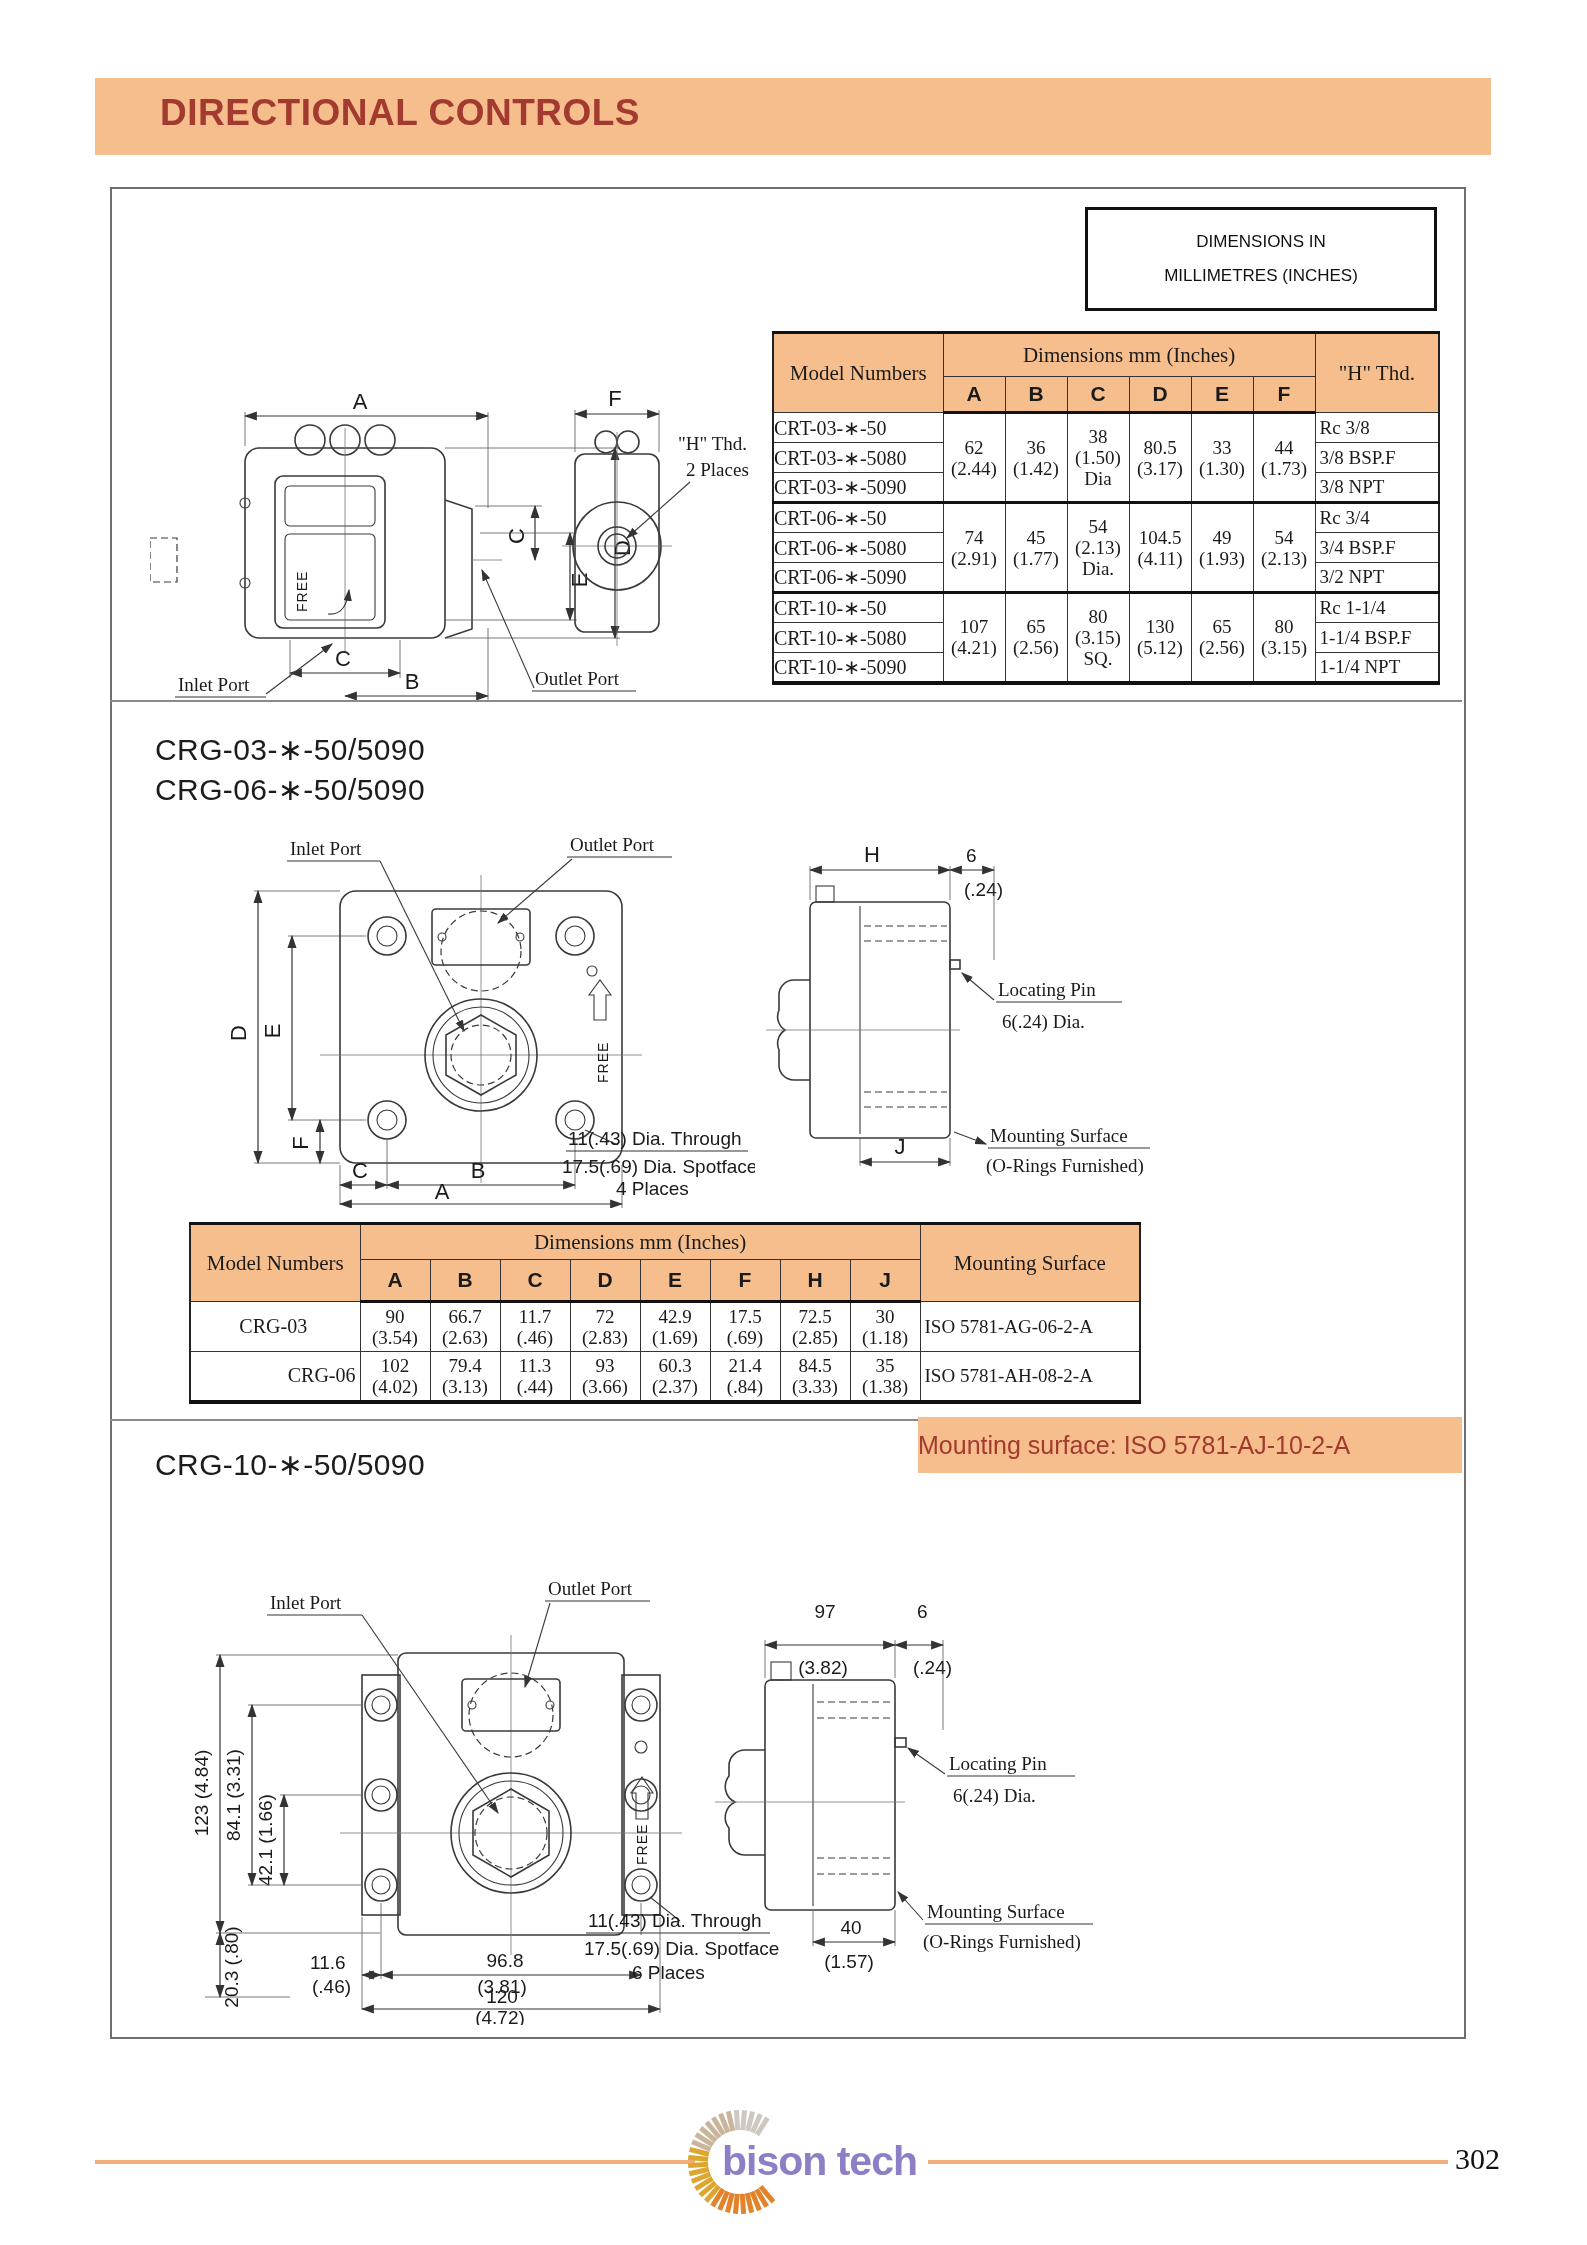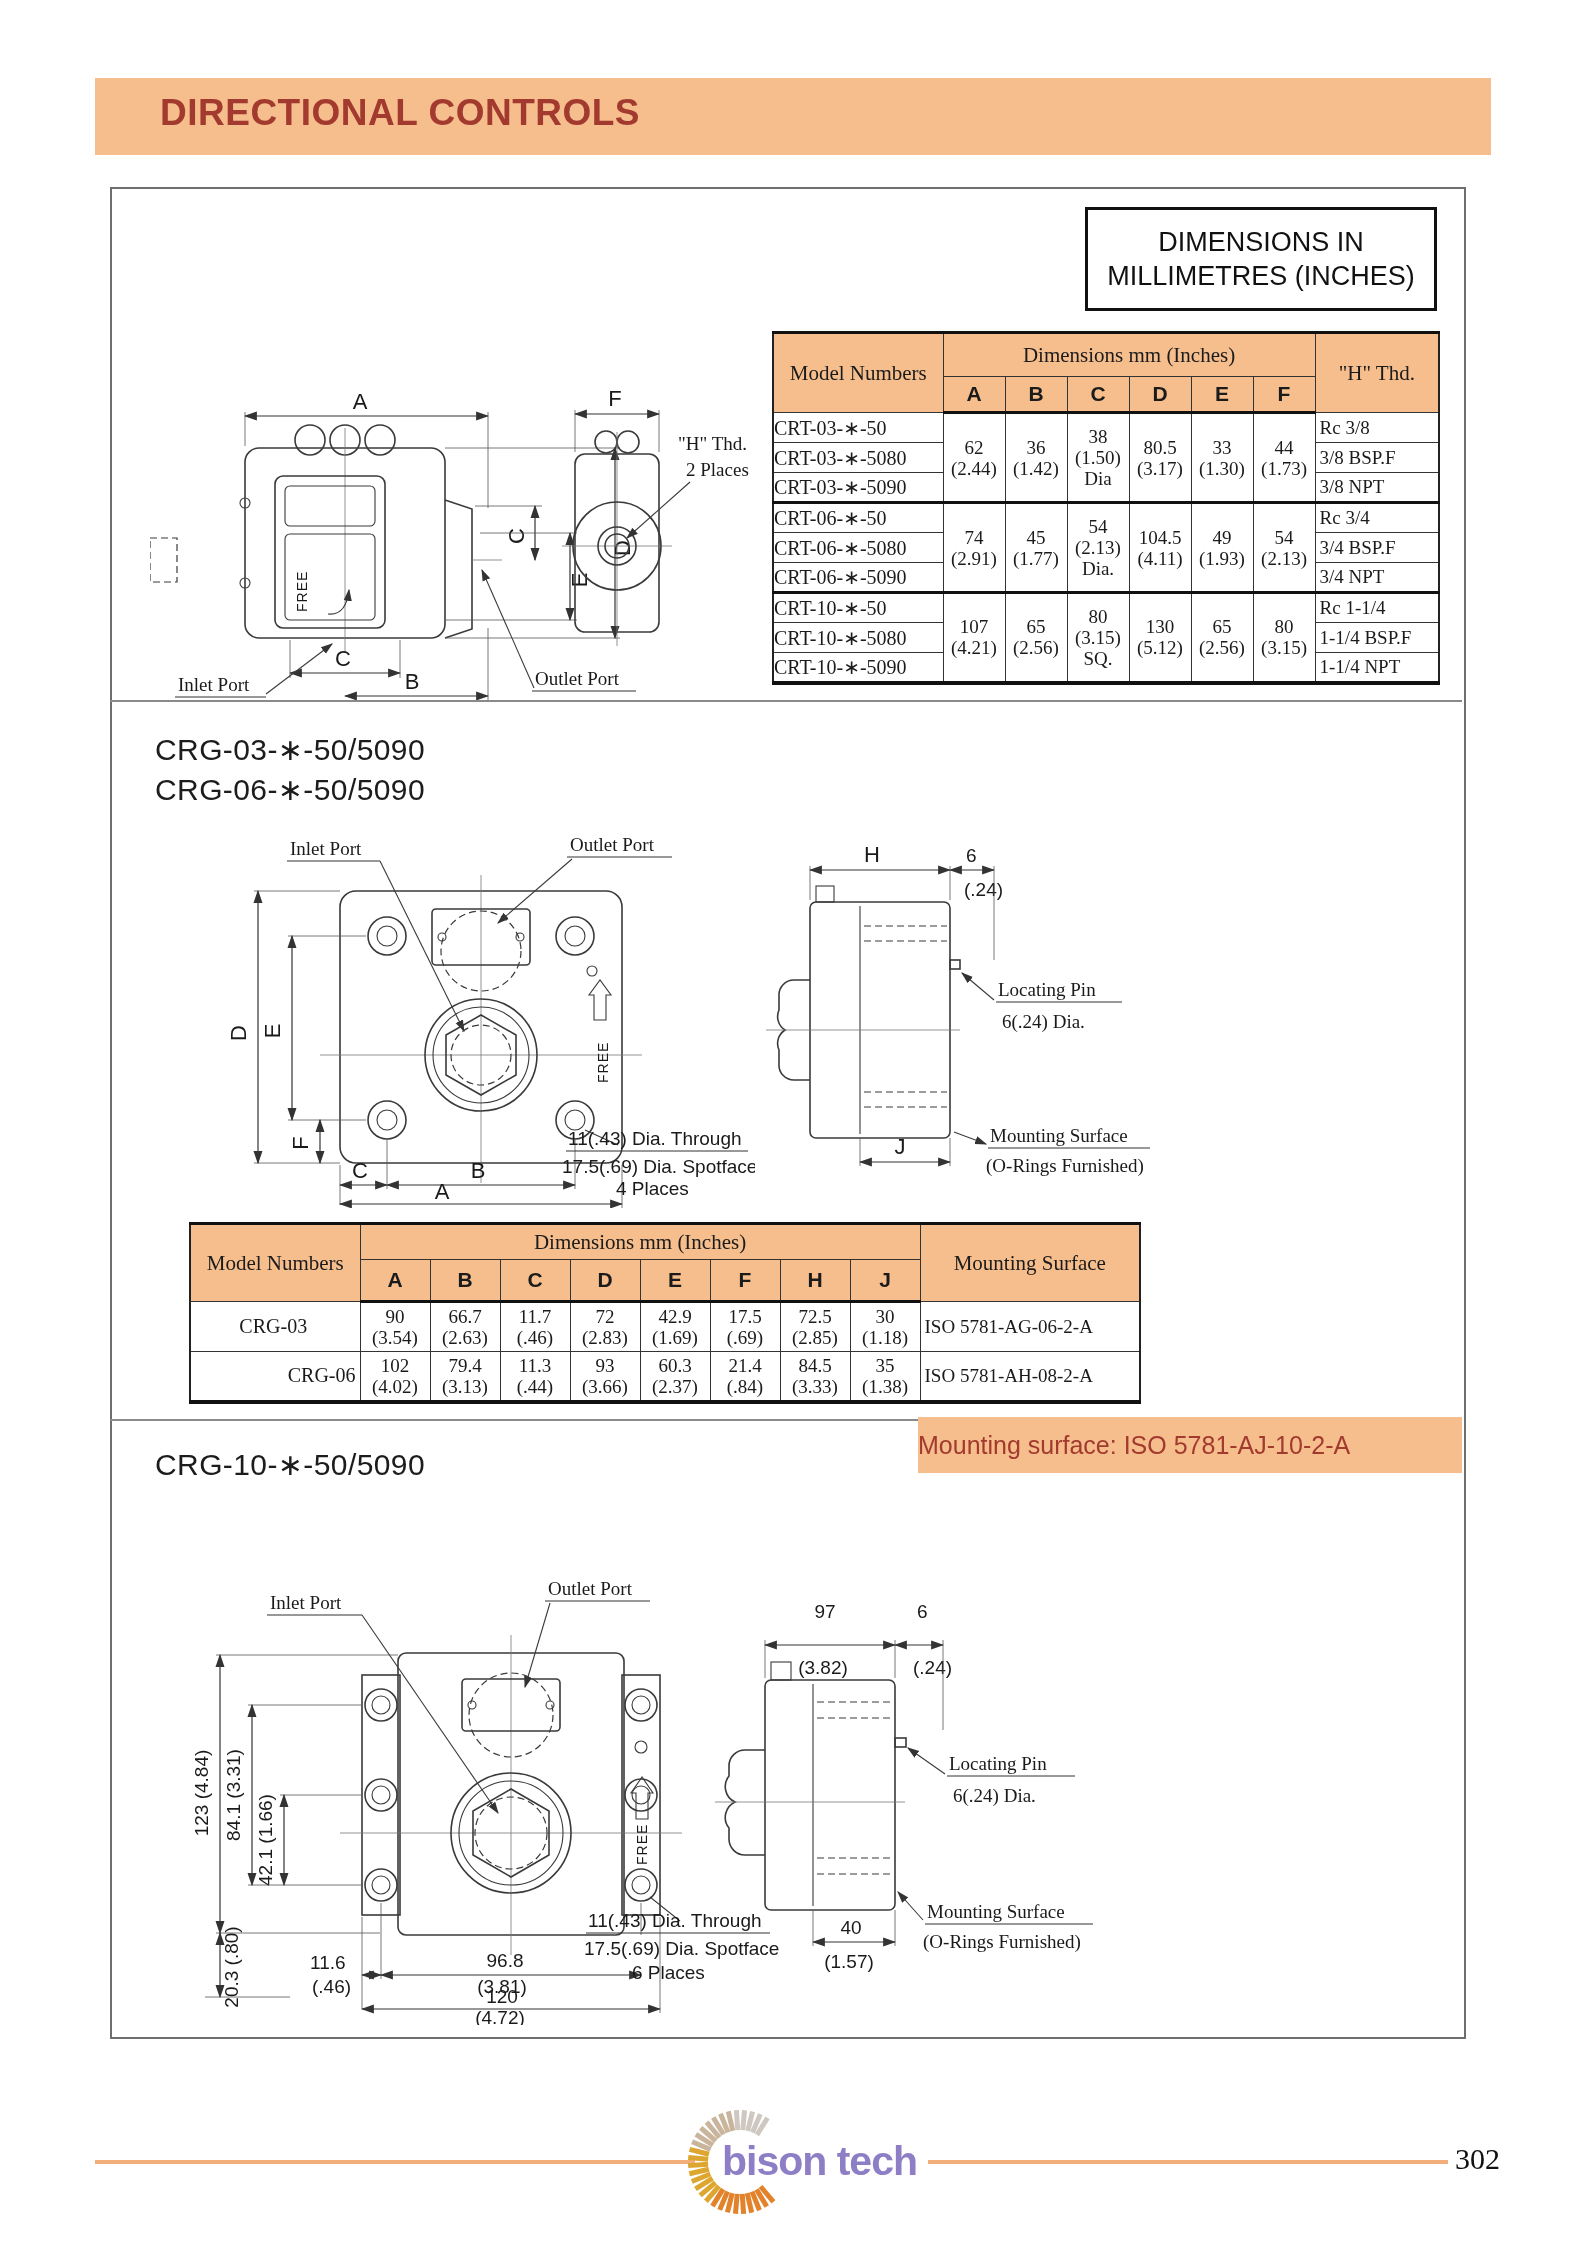--- a/index.html
+++ b/index.html
@@ -11,21 +11,21 @@
   #hdr-bar{left:95px;top:78px;width:1396px;height:77px;background:#F6BE8D;}
   #hdr-title{left:160px;top:92px;font-size:37px;font-weight:bold;color:#A23A2F;letter-spacing:.5px;}
 
   
   #content-box{left:110px;top:187px;width:1352px;height:1848px;border:2px solid #6e6e6e;background:#fff;}
 
   .model-heading{font-size:30px;color:#1c1c1c;letter-spacing:.4px;line-height:40px;}
 
   #dims-note{left:1085px;top:207px;width:346px;height:98px;border:3px solid #111;
              display:flex;flex-direction:column;justify-content:center;align-items:center;}
-  #dims-note div{font-size:27px;line-height:34px;color:#111;text-align:right;}
+  #dims-note div{font-size:17px;line-height:34px;color:#111;text-align:right;}
 
   .divider{height:2px;background:#8a8a8a;}
 
   
   table{border-collapse:collapse;table-layout:fixed;background:#fff;}
   #crt-table{left:772px;top:331px;width:666px;border:2px solid #222;border-top:3px solid #111;border-bottom:4px solid #111;}
   #crg-table{left:189px;top:1222px;width:950px;border:2px solid #222;border-top:3px solid #111;border-bottom:4px solid #111;}
   th,td{border:1px solid #333;padding:0 4px;}
   thead th{background:#F6BE8D;font-weight:normal;}
   .th-serif{font-family:"Liberation Serif",serif;font-size:21px;}
@@ -216,21 +216,21 @@
         <td class="vcell ml" rowspan="3">54
 (2.13)</td>
         <td class="hcell">Rc 3/4</td>
       </tr>
       <tr style="height:30px">
         <td class="mcell">CRT-06-∗-5080</td>
         <td class="hcell">3/4 BSP.F</td>
       </tr>
       <tr style="height:30px">
         <td class="mcell">CRT-06-∗-5090</td>
-        <td class="hcell">3/4 NPT</td>
+        <td class="hcell">3/2 NPT</td>
       </tr>
       <tr class="bt2" style="height:30px">
         <td class="mcell">CRT-10-∗-50</td>
         <td class="vcell ml" rowspan="3">107
 (4.21)</td>
         <td class="vcell ml" rowspan="3">65
 (2.56)</td>
         <td class="vcell ml" rowspan="3">80
 (3.15)
 SQ.</td>

